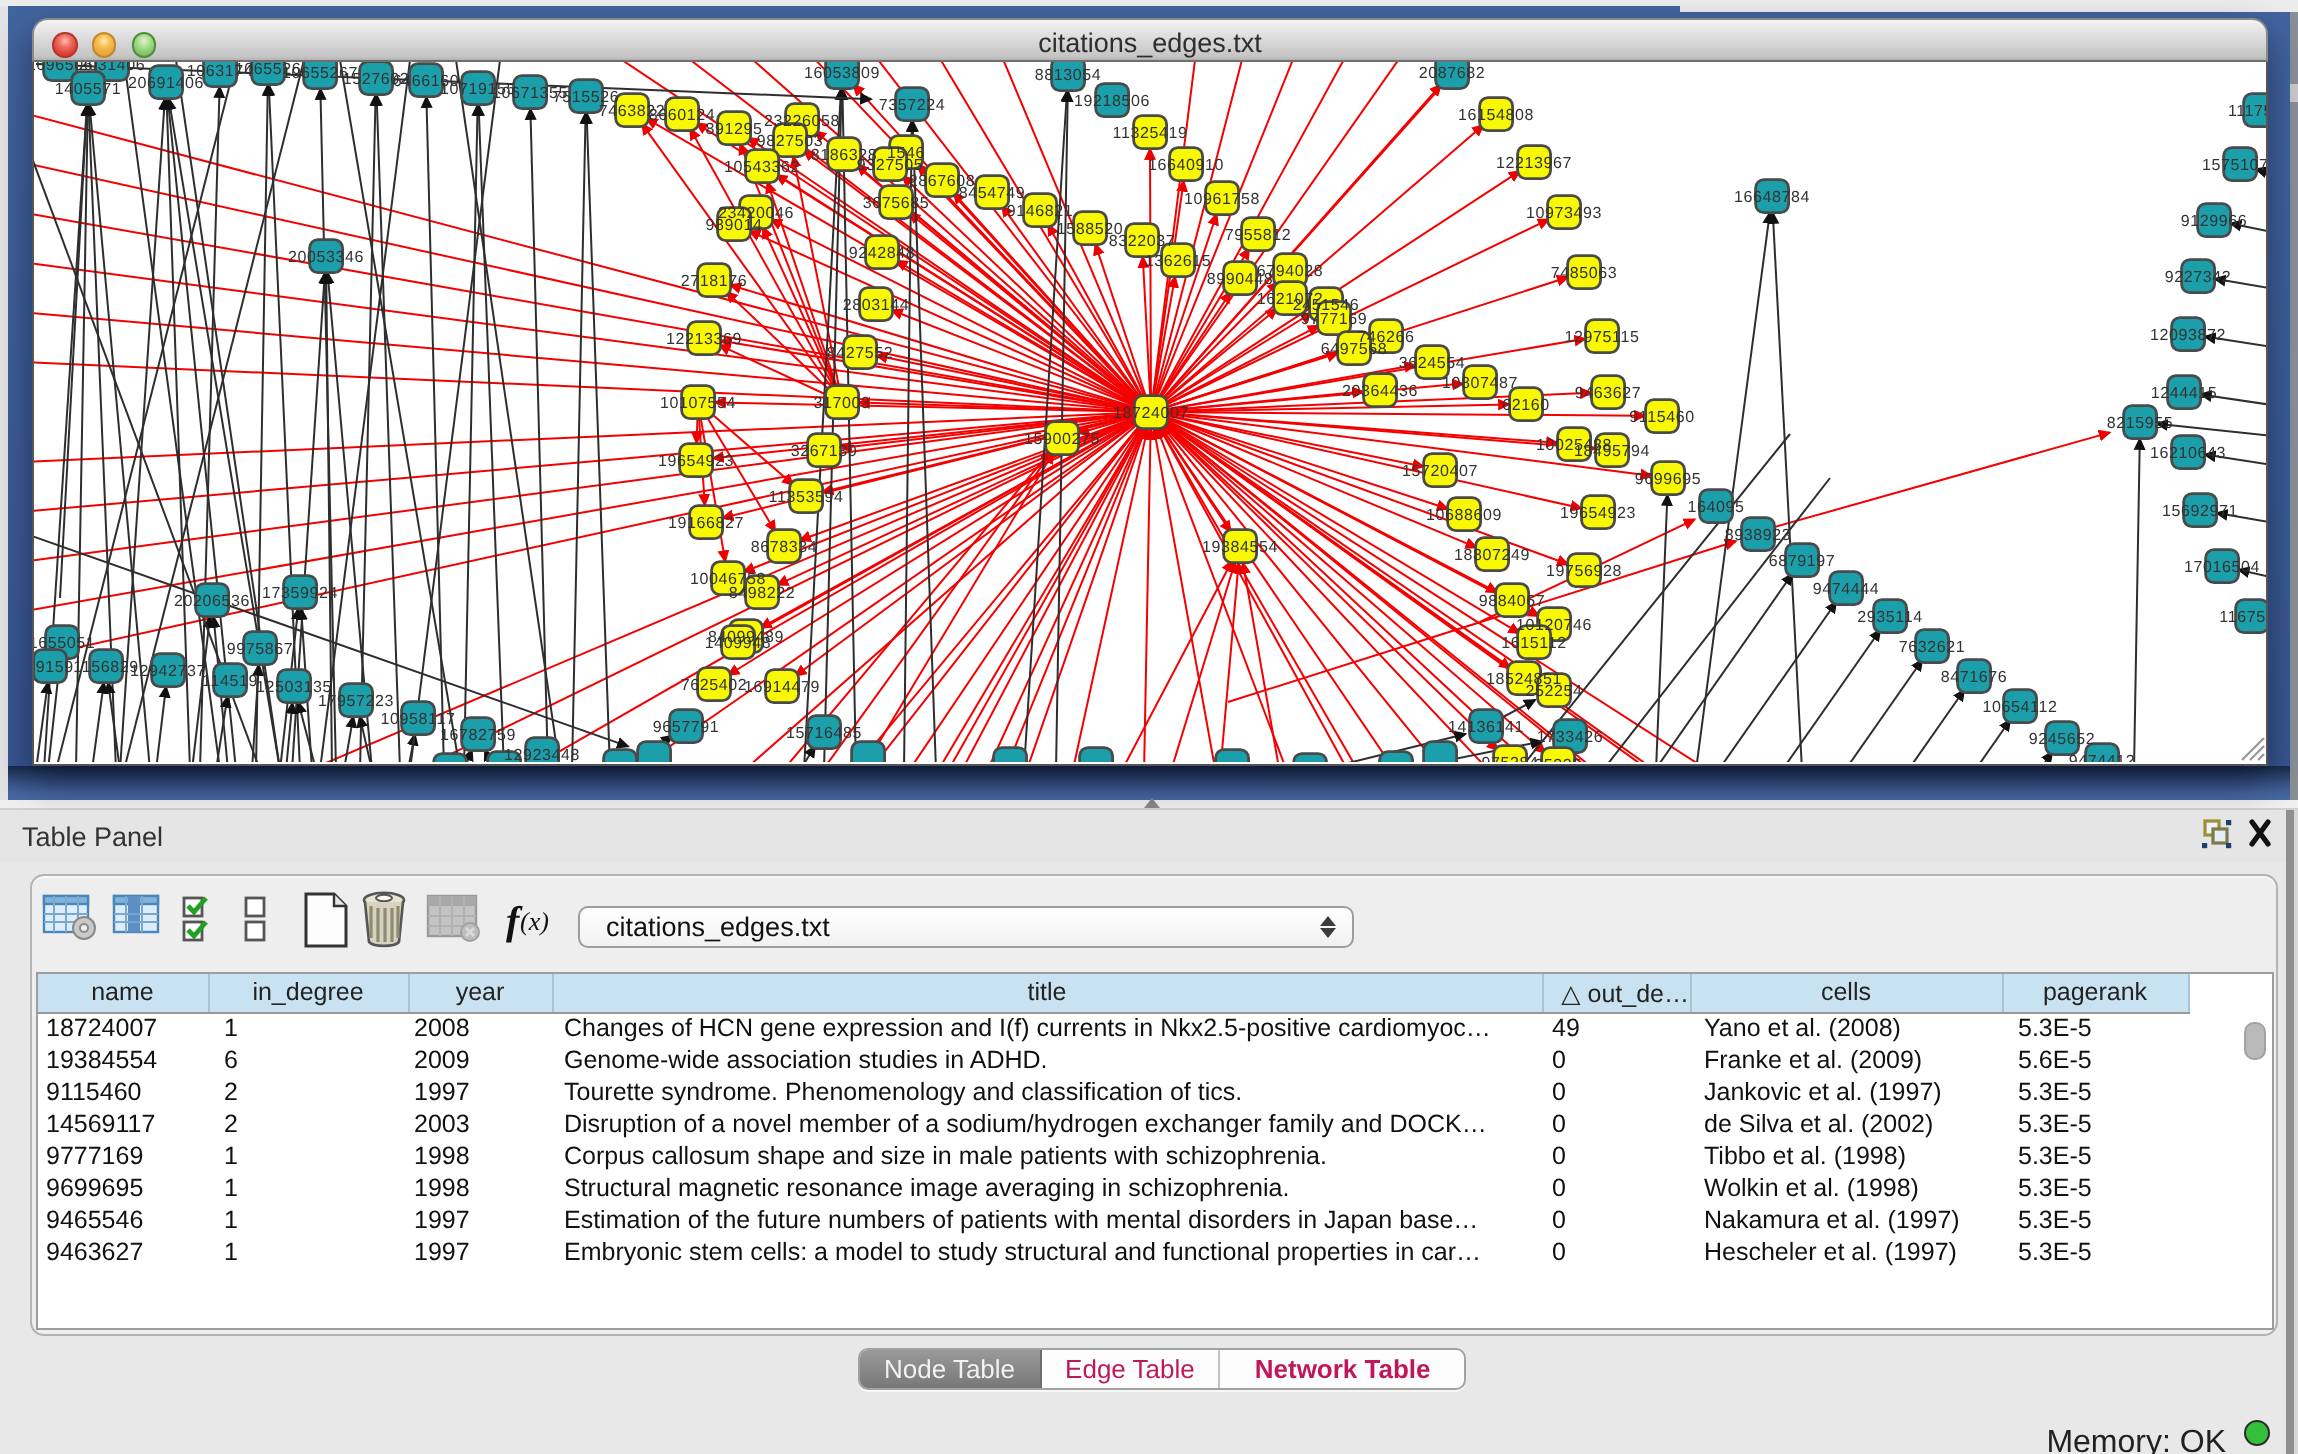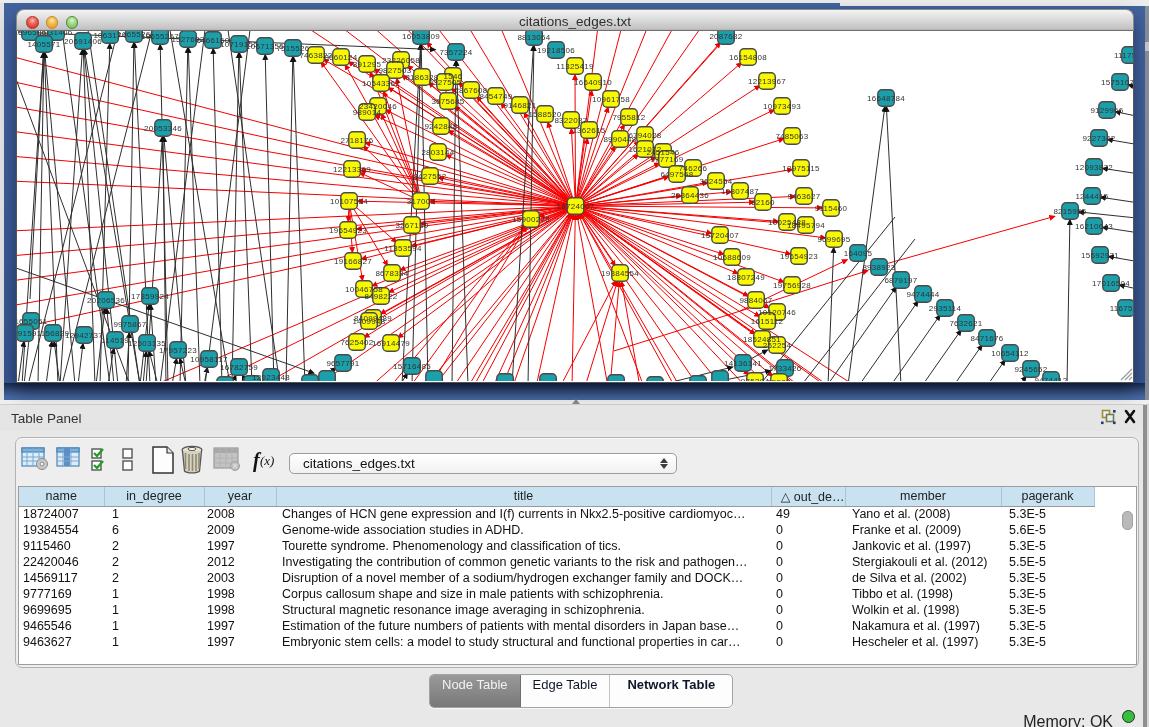--- a/index.html
+++ b/index.html
@@ -53,24 +53,24 @@
                border:1px solid #9d9d9d; }
   table.grid { border-collapse:collapse; table-layout:fixed; width:1075px; font-size:12.5px; color:#111; }
   table.grid th { background:#c9e2f1; font-weight:normal; color:#222; font-size:12.5px;
                   border-right:1px solid #a9c4d4; border-bottom:1px solid #999;
                   height:19px; padding:0; overflow:hidden; white-space:nowrap; }
   table.grid td { height:16px; padding:0 0 0 4px; overflow:hidden; white-space:nowrap; }
   
   #vthumb { position:absolute; left:1103px; top:24px; width:11px; height:19px; background:#b9b9b9; border:1px solid #a2a2a2; border-radius:5px; position:absolute; }
 
   
-  #tabs { position:absolute; left:429px; top:269px; height:34px; display:flex;
+  #tabs { position:absolute; left:429px; top:269px; height:21px; display:flex;
           border:1px solid #a2a2a2; border-radius:5px; overflow:hidden; background:#fdfdfd;
           box-shadow:0 1px 0 rgba(255,255,255,0.7); }
-  #tabs .tab { font-size:13px; color:#0f172a; padding:2px 12px 0 12px; border-right:1px solid #c2c2c2; }
+  #tabs .tab { font-size:13px; color:#be185d; padding:2px 12px 0 12px; border-right:1px solid #c2c2c2; }
   #tabs .tab.sel { background:linear-gradient(#9a9a9a,#787878); color:#f2f2f2; border-right:1px solid #6e6e6e; }
   #tabs .tab:last-child { border-right:none;font-weight:bold; }
 
   #memok { position:absolute; right:36px; top:308px; font-size:16px; color:#222; }
   #memdot { position:absolute; right:14px; top:305px; width:13px; height:13px; border-radius:50%;
             background:#35c03c; border:1.5px solid #2a2a2a; }
   #rightbar { position:absolute; left:1143px; top:0; width:4px; height:322px; background:#8f8f8f; }
   #rightbar2 { position:absolute; left:1147px; top:0; width:2px; height:322px; background:#d7d7d7; }
 </style>
 </head>
@@ -700,21 +700,21 @@
               <col style="width:156px">
               <col style="width:93px">
           </colgroup>
           <tbody>
               <tr>
                 <th>name</th>
                 <th>in_degree</th>
                 <th>year</th>
                 <th>title</th>
                 <th style="text-align:right;padding-left:5px">△ out_de…</th>
-                <th>member</th>
+                <th>cells</th>
                 <th>pagerank</th>
               </tr>
           <tr>
                 <td>18724007</td>
                 <td style="padding-left:8px">1</td>
                 <td style="padding-left:3px">2008</td>
                 <td style="padding-left:6px">Changes of HCN gene expression and I(f) currents in Nkx2.5-positive cardiomyoc…</td>
                 <td style="padding-left:5px">49</td>
                 <td style="padding-left:7px">Yano et al. (2008)</td>
                 <td style="padding-left:8px">5.3E-5</td>
@@ -729,29 +729,20 @@
                 <td style="padding-left:8px">5.6E-5</td>
               </tr>
 <tr>
                 <td>9115460</td>
                 <td style="padding-left:8px">2</td>
                 <td style="padding-left:3px">1997</td>
                 <td style="padding-left:6px">Tourette syndrome. Phenomenology and classification of tics.</td>
                 <td style="padding-left:5px">0</td>
                 <td style="padding-left:7px">Jankovic et al. (1997)</td>
                 <td style="padding-left:8px">5.3E-5</td>
-              </tr>
-<tr>
-                <td>22420046</td>
-                <td style="padding-left:8px">2</td>
-                <td style="padding-left:3px">2012</td>
-                <td style="padding-left:6px">Investigating the contribution of common genetic variants to the risk and pathogen…</td>
-                <td style="padding-left:5px">0</td>
-                <td style="padding-left:7px">Stergiakouli et al. (2012)</td>
-                <td style="padding-left:8px">5.5E-5</td>
               </tr>
 <tr>
                 <td>14569117</td>
                 <td style="padding-left:8px">2</td>
                 <td style="padding-left:3px">2003</td>
                 <td style="padding-left:6px">Disruption of a novel member of a sodium/hydrogen exchanger family and DOCK…</td>
                 <td style="padding-left:5px">0</td>
                 <td style="padding-left:7px">de Silva et al. (2002)</td>
                 <td style="padding-left:8px">5.3E-5</td>
               </tr>

